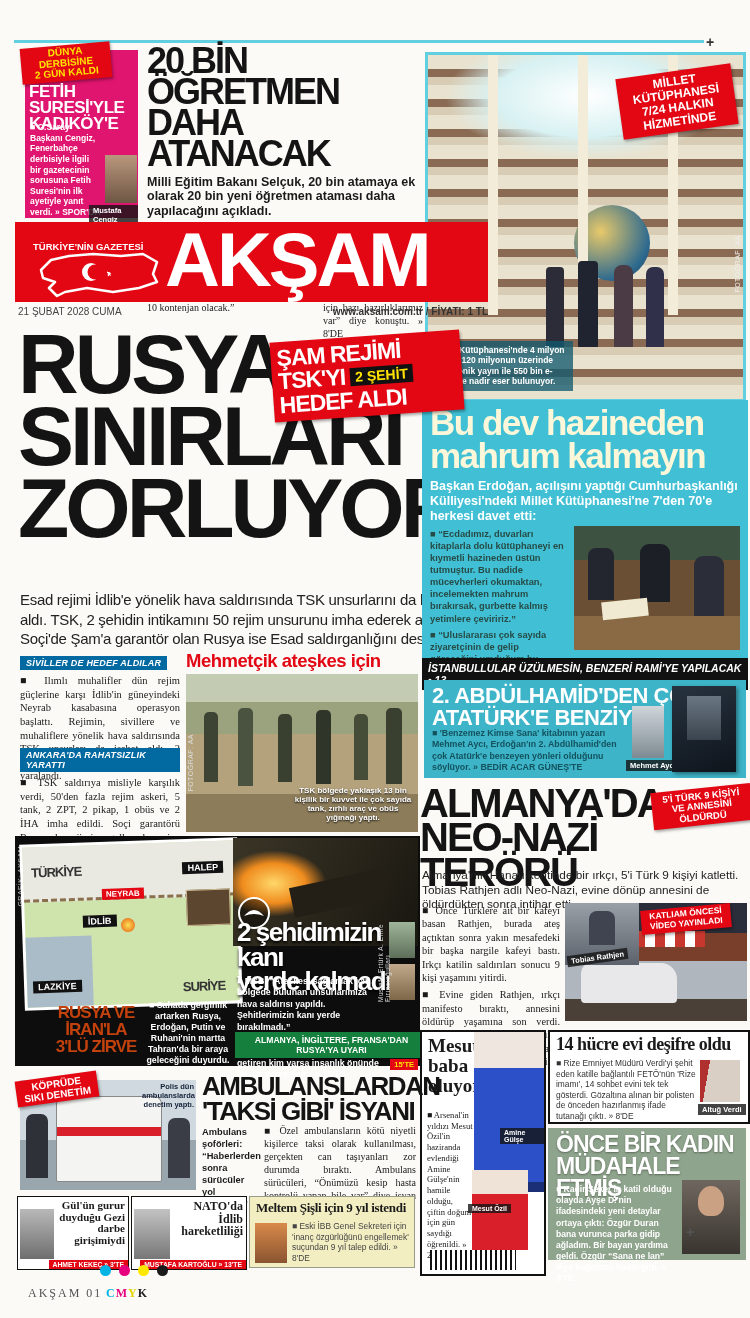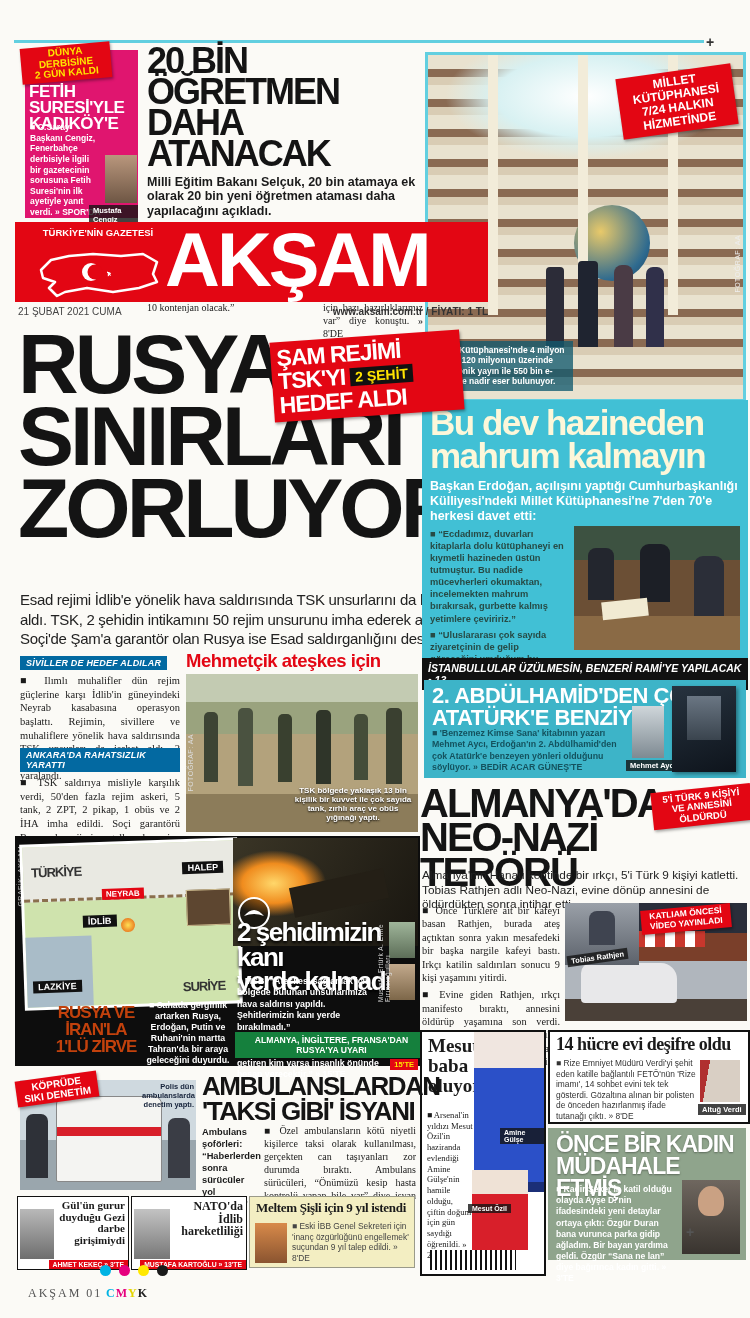--- a/index.html
+++ b/index.html
@@ -74,30 +74,30 @@
       <div>MİLLET</div>
       <div>KÜTÜPHANESİ</div>
       <div>7/24 HALKIN</div>
       <div>HİZMETİNDE</div>
     </div>
     <div class="abs" style="left:3px;bottom:8px;width:134px;background:rgba(18,90,110,.78);color:#fff;font-size:8.5px;font-weight:bold;padding:4px;line-height:1.25;">Millet Kütüphanesi'nde 4 milyon basılı, 120 milyonun üzerinde elektronik yayın ile 550 bin e-kitap ve nadir eser bulunuyor.</div>
     <div class="abs vtext" style="right:2px;top:180px;color:#eee;">FOTOĞRAF: AA</div>
   </div>
 
   <div class="abs" style="left:15px;top:222px;width:473px;height:80px;background:#e30613;z-index:5;">
-    <div class="abs" style="left:18px;top:6px;width:130px;text-align:center;color:#fff;font-size:9.5px;font-weight:bold;line-height:1.1;">TÜRKİYE'NİN GAZETESİ</div>
+    <div class="abs" style="left:18px;top:20px;width:130px;color:#fff;font-size:9.5px;font-weight:bold;line-height:1.1;">TÜRKİYE'NİN GAZETESİ</div>
     <svg class="abs" style="left:20px;top:26px;" width="128" height="50" viewBox="0 0 128 50">
       <path d="M6 22 L16 12 L34 8 L58 6 L86 8 L108 6 L122 14 L118 26 L122 34 L104 40 L78 44 L52 40 L30 44 L22 48 L14 40 L20 34 L8 30 Z" fill="none" stroke="#ffffff" stroke-width="2.5" stroke-linejoin="round"></path>
       <circle cx="56" cy="24" r="9" fill="#ffffff"></circle>
       <circle cx="60" cy="24" r="7.5" fill="#e30613"></circle>
       <path d="M72 24 l3.5 1.2 -2.2 2.9 0 -3.6 2.2 2.9 Z" fill="#ffffff" stroke="#fff" stroke-width="1"></path>
     </svg>
     <div class="abs cond" style="left:150px;top:-6px;width:320px;color:#fff;font-size:76px;letter-spacing:-3px;">AKŞAM</div>
   </div>
-  <div class="abs" style="left:18px;top:306px;font-size:10px;color:#444;">21 ŞUBAT 2021 CUMA</div>
+  <div class="abs" style="left:18px;top:306px;font-size:10px;color:#444;">21 ŞUBAT 2028 CUMA</div>
   <div class="abs" style="left:330px;top:306px;width:158px;text-align:right;font-size:10px;color:#333;font-weight:bold;">www.aksam.com.tr / FİYATI: 1 TL</div>
 
   <div class="abs bigcond" style="left:18px;top:328px;width:470px;font-size:84px;">
     <div>RUSYA</div>
     <div>SINIRLARI</div>
     <div>ZORLUYOR</div>
   </div>
   <div class="abs badge" style="left:272px;top:336px;width:178px;padding:5px 6px;transform:rotate(-4deg);font-size:23px;line-height:1.02;letter-spacing:-1px;z-index:6;text-align:left;">
     <div>ŞAM REJİMİ</div>
     <div style="display:flex;align-items:center;gap:5px;">
@@ -169,21 +169,21 @@
     <div class="abs" style="left:374px;top:86px;width:26px;height:36px;background:linear-gradient(#9fb59a,#5d6e58);"></div>
     <div class="abs" style="left:374px;top:128px;width:26px;height:36px;background:linear-gradient(#c2a98c,#7d6749);"></div>
     <div class="abs vtext" style="left:362px;top:86px;height:80px;color:#ddd;font-size:6.5px;">Mustafa Ertürk   A. Emre Fırıncıoğulları</div>
 
     <div class="abs" style="left:220px;bottom:8px;width:185px;background:#15803d;color:#fff;font-weight:bold;font-size:8.6px;padding:3px 4px;text-align:center;">ALMANYA, İNGİLTERE, FRANSA'DAN RUSYA'YA UYARI</div>
     <div class="abs" style="right:2px;bottom:-4px;background:#e30613;color:#ffe400;font-size:7.5px;font-weight:bold;padding:1px 4px;">15'TE</div>
 
     <div class="abs cond" style="left:26px;top:168px;width:110px;color:#c2410c;font-size:17px;line-height:1;text-align:center;">
       <div>RUSYA VE</div>
       <div>İRAN'LA</div>
-      <div>1'LÜ ZİRVE</div>
+      <div>3'LÜ ZİRVE</div>
     </div>
     <div class="abs" style="left:128px;top:164px;width:90px;color:#fff;font-size:8.8px;font-weight:bold;line-height:1.25;text-align:center;">■ Sahada gerginlik artarken Rusya, Erdoğan, Putin ve Ruhani'nin martta Tahran'da bir araya geleceğini duyurdu.</div>
   </div>
 
   <div class="abs" style="left:422px;top:400px;width:326px;height:258px;background:#41c0d5;">
     <div class="cond" style="padding:6px 8px 0;color:#fdf7d9;font-size:35px;letter-spacing:-1.5px;line-height:.95;">
       <div>Bu dev hazineden</div>
       <div>mahrum kalmayın</div>
     </div>
     <div style="padding:6px 8px 0;color:#fff;font-size:12.5px;font-weight:bold;line-height:1.2;">Başkan Erdoğan, açılışını yaptığı Cumhurbaşkanlığı Külliyesi'ndeki Millet Kütüphanesi'ne 7'den 70'e herkesi davet etti:</div>

